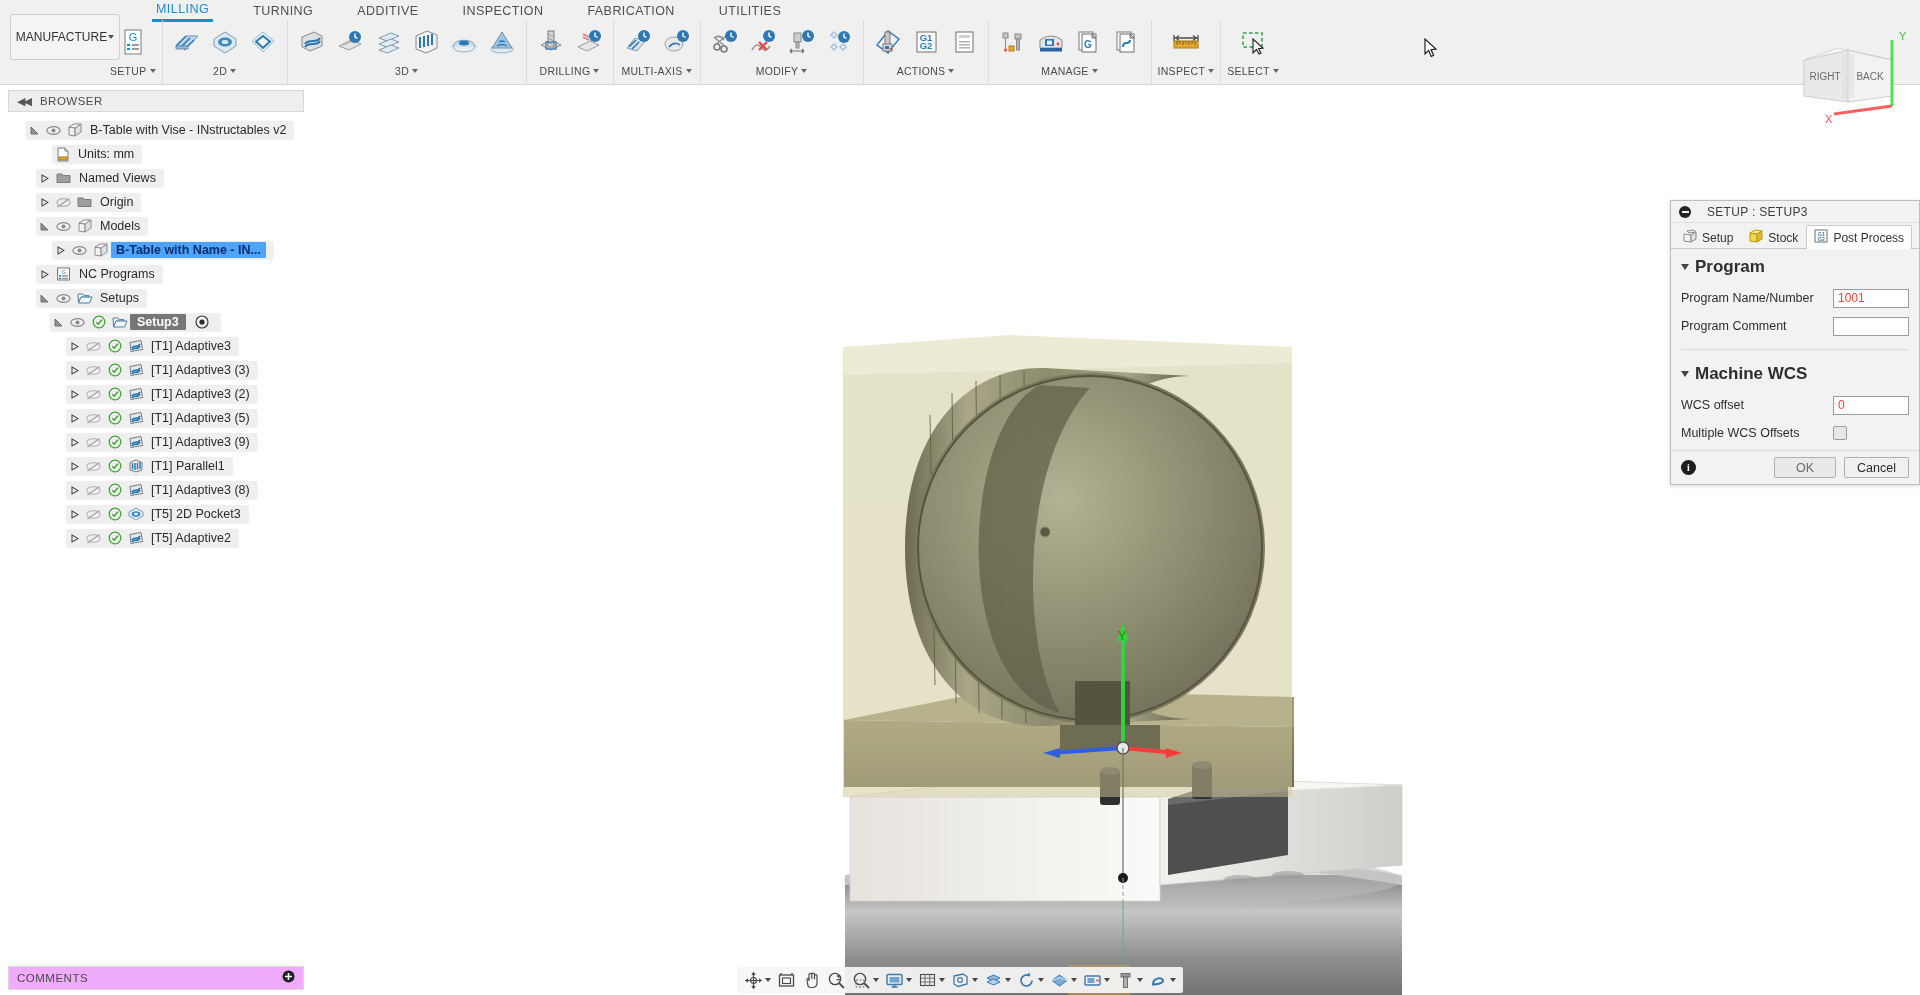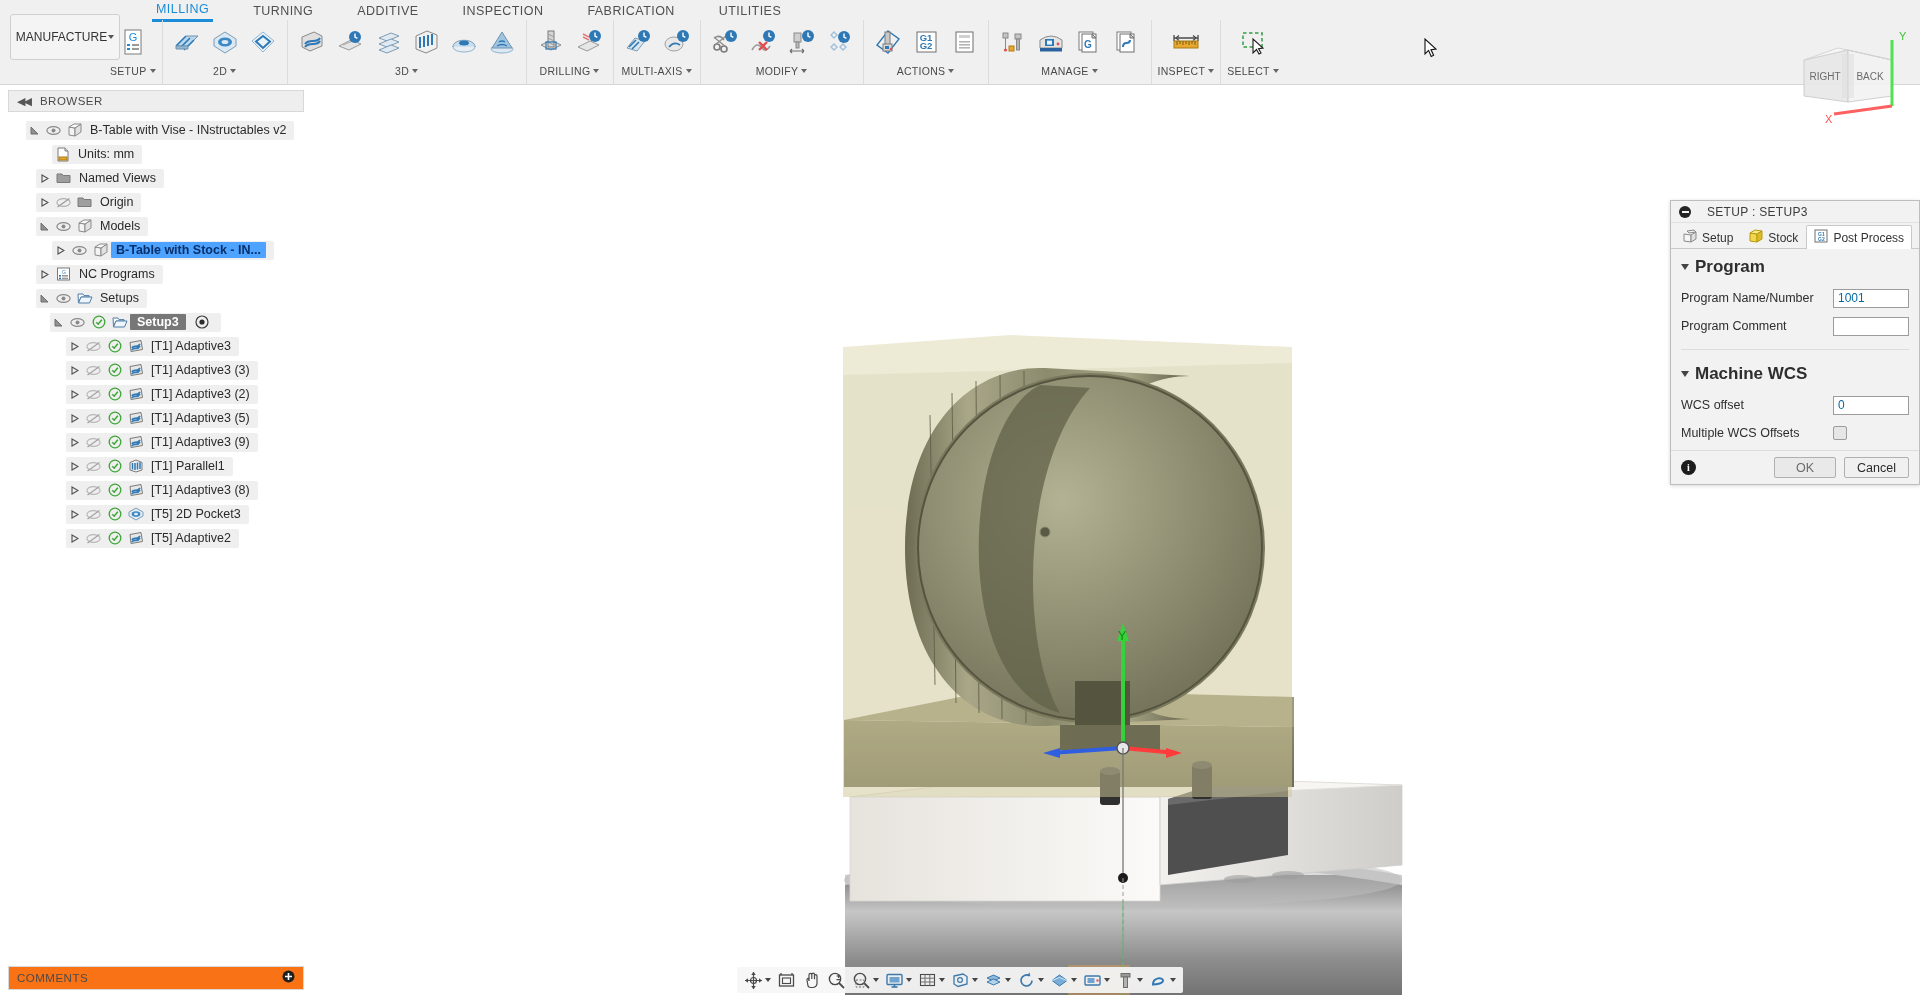--- a/index.html
+++ b/index.html
@@ -76,21 +76,21 @@
     border-radius: 2px; padding-right: 8px;
   }
   .twisty { width: 17px; height: 19px; display: flex; align-items: center; justify-content: center; }
   .twisty svg { display: block; }
   .ico { width: 21px; height: 19px; display: flex; align-items: center; justify-content: center; }
   .lbl { padding-left: 5px; color: #2a2a2a; font-size: 12.5px; }
   .lbl.sel { background: #4da3ff; color: #08306b; font-weight: bold; padding: 1px 5px; border-radius: 1px; }
   .lbl.selgray { background: #777; color: #fff; font-weight: bold; padding: 1px 7px; border-radius: 1px; }
   #comments-bar {
     position: absolute; left: 8px; top: 966px; width: 296px; height: 24px;
-    background: #f97316; border: 1px solid #d8d8d8;
+    background: #f0abfc; border: 1px solid #d8d8d8;
     display: flex; align-items: center; padding: 0 8px;
     color: #4a4a4a; font-size: 11.5px; letter-spacing: .5px;
   }
   #comments-bar .plus { margin-left: auto; font-size: 13px; color: #222; }
 
   
   #canvas {
     position: absolute; left: 0; top: 85px; width: 1920px; height: 910px;
     background: #ffffff; overflow: hidden;
   }
@@ -119,21 +119,21 @@
     cursor: default; border-radius: 2px 2px 0 0;
   }
   .dtab.active { background: #fff; border-color: #c9c9c9; margin-bottom: -1px; height: 24px; }
   .dsection { padding: 8px 10px 2px 10px; }
   .dsec-head { display: flex; align-items: center; gap: 6px; font-weight: bold; color: #2e2e2e; font-size: 17px; margin-bottom: 8px; }
   .tri { width: 0; height: 0; border-left: 4.5px solid transparent; border-right: 4.5px solid transparent; border-top: 6px solid #444; }
   .frow { display: flex; align-items: center; height: 26px; margin-bottom: 2px; }
   .frow label { flex: 1; color: #2e2e2e; font-size: 12.5px; }
   .frow input[type=text] {
     width: 76px; height: 19px; border: 1px solid #9c9c9c; background: #fff;
-    font-family: "Liberation Sans", sans-serif; font-size: 12px; padding: 0 4px; color: #0369a1;
+    font-family: "Liberation Sans", sans-serif; font-size: 12px; padding: 0 4px; color: #ef4444;
   }
   .chk { width: 14px; height: 14px; border: 1px solid #9c9c9c; background: #e6e6e6; border-radius: 2px; margin-right: 62px; }
   .dsep { height: 1px; background: #dcdcdc; margin: 6px 10px; }
   #dlg-footer {
     display: flex; align-items: center; height: 34px; padding: 0 10px; gap: 8px;
     border-top: 1px solid #dcdcdc;
   }
   .info-dot { width: 15px; height: 15px; border-radius: 50%; background: #1d1d1d; color: #fff;
               font-size: 10px; font-weight: bold; display:flex; align-items:center; justify-content:center;
               font-family: "Liberation Serif", serif; }
@@ -728,21 +728,21 @@
                 <circle cx="7.5" cy="5.5" r="2" fill="#8a8a8a"></circle>
               </svg>
           </span>
           <span class="ico">
             <svg width="14" height="14" viewBox="0 0 14 14">
                 <path d="M1 4 L1 12 L7 13 L7 5 Z" fill="#f3f3f3" stroke="#8a8a8a"></path>
                 <path d="M7 5 L7 13 L13 9 L13 1 Z" fill="#e2e2e2" stroke="#8a8a8a"></path>
                 <path d="M1 4 L6 1 L13 1 L7 5 Z" fill="#fafafa" stroke="#8a8a8a"></path>
               </svg>
           </span>
-          <span class="lbl sel">B-Table with Stock - IN...</span>
+          <span class="lbl sel">B-Table with Name - IN...</span>
         </div>
       </div>
 
       <div class="row" style="padding-left:28px">
         <div class="rowbg">
           <span class="twisty">
             <svg width="9" height="9" viewBox="0 0 9 9">
                 <path d="M2 1 L8 4.5 L2 8 Z" fill="none" stroke="#4f4f4f" stroke-width="1.1"></path>
               </svg>
           </span>

